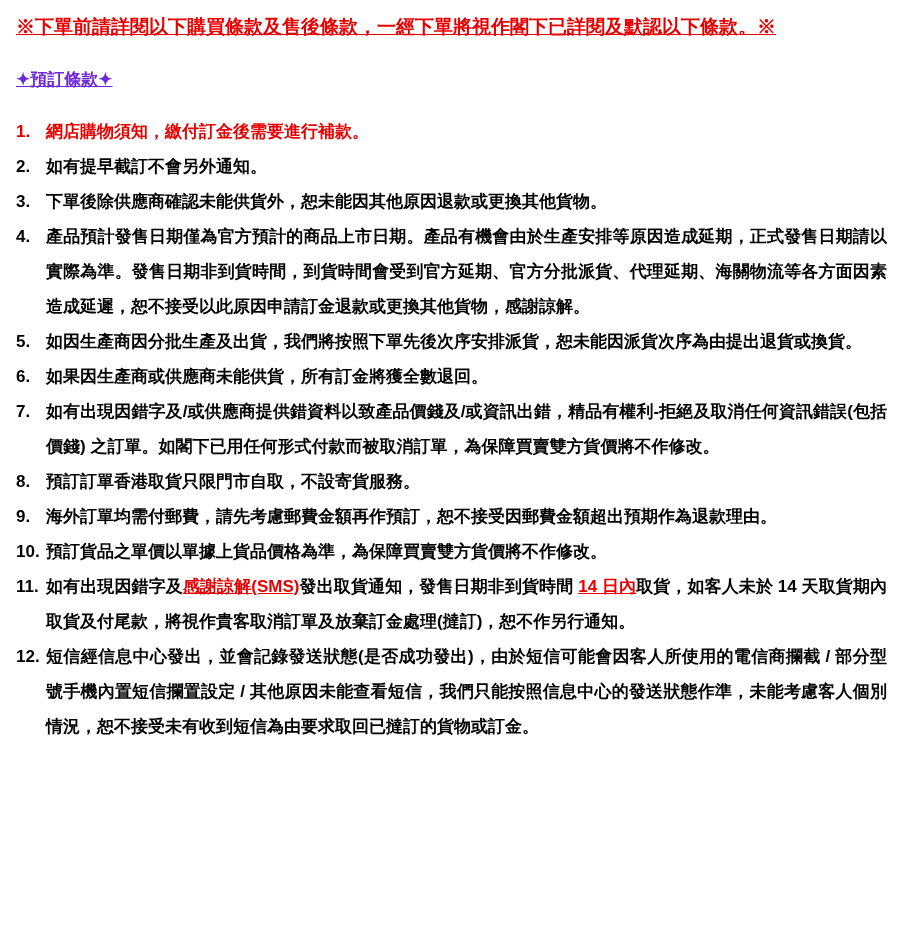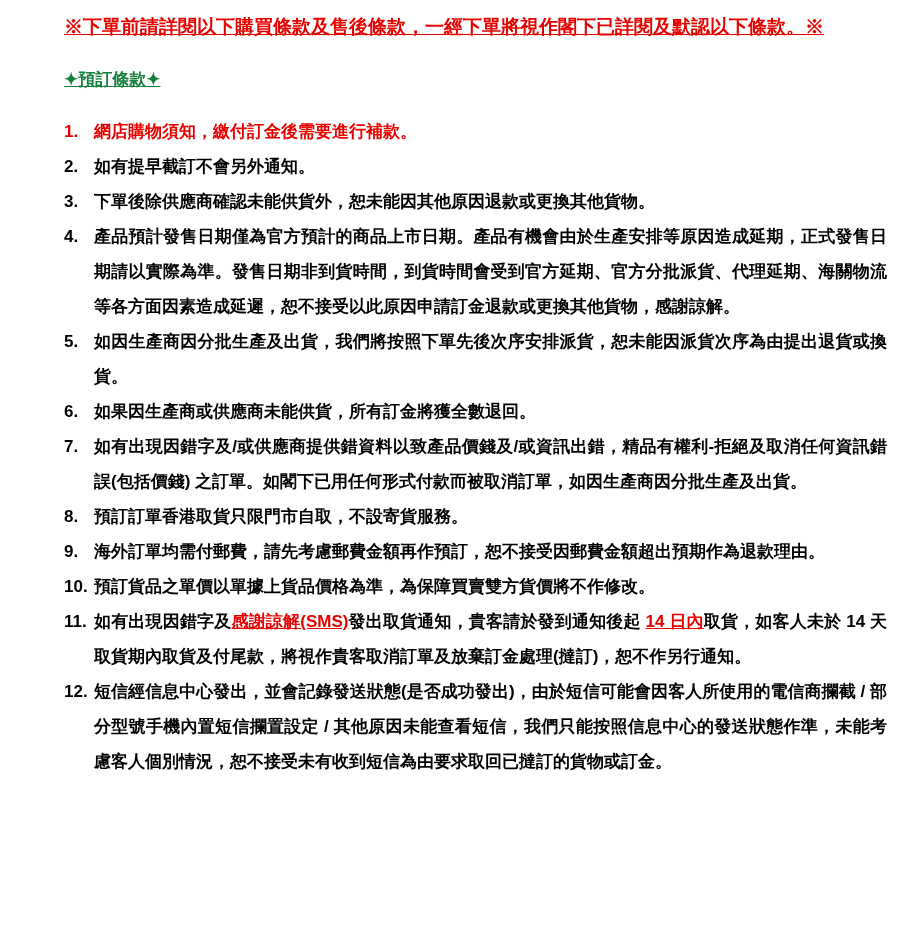--- a/index.html
+++ b/index.html
@@ -15,35 +15,34 @@
     width:913px;
     min-height:948px;
     box-sizing:border-box;
     font-family:"Liberation Sans", sans-serif;
     font-weight:bold;
     color:#000;
   }
   .page{
     padding:10px 26px 14px 16px;
     box-sizing:border-box;
-    margin-left:48px;
   }
   .main-title{
     margin:4px 0 0 0;
     font-size:19px;
     line-height:26px;
     color:var(--red);
     text-decoration:underline;
     font-weight:bold;
   }
   .section-title{
     margin:28px 0 0 0;
     font-size:17px;
     line-height:24px;
-    color:#15803d;
+    color:#6d28d9;
     text-decoration:underline;
     font-weight:bold;
   }
   .terms{
     margin-top:22px;
   }
   .term{
     display:flex;
     align-items:flex-start;
     font-size:17px;
@@ -89,36 +88,36 @@
       <div class="term">
         <span class="term-num">5.</span>
         <span class="term-text"><span>如因生產商因分批生產及出貨，我們將按照下單先後次序安排派貨，恕未能因派貨次序為由提出退貨或換貨。</span></span>
       </div>
       <div class="term">
         <span class="term-num">6.</span>
         <span class="term-text"><span>如果因生產商或供應商未能供貨，所有訂金將獲全數退回。</span></span>
       </div>
       <div class="term">
         <span class="term-num">7.</span>
-        <span class="term-text"><span>如有出現因錯字及/或供應商提供錯資料以致產品價錢及/或資訊出錯，精品有權利-拒絕及取消任何資訊錯誤(包括價錢) 之訂單。如閣下已用任何形式付款而被取消訂單，如因生產商因分批生產及出貨。</span></span>
+        <span class="term-text"><span>如有出現因錯字及/或供應商提供錯資料以致產品價錢及/或資訊出錯，精品有權利-拒絕及取消任何資訊錯誤(包括價錢) 之訂單。如閣下已用任何形式付款而被取消訂單，為保障買賣雙方貨價將不作修改。</span></span>
       </div>
       <div class="term">
         <span class="term-num">8.</span>
         <span class="term-text"><span>預訂訂單香港取貨只限門市自取，不設寄貨服務。</span></span>
       </div>
       <div class="term">
         <span class="term-num">9.</span>
         <span class="term-text"><span>海外訂單均需付郵費，請先考慮郵費金額再作預訂，恕不接受因郵費金額超出預期作為退款理由。</span></span>
       </div>
       <div class="term">
         <span class="term-num">10.</span>
         <span class="term-text"><span>預訂貨品之單價以單據上貨品價格為準，為保障買賣雙方貨價將不作修改。</span></span>
       </div>
       <div class="term">
         <span class="term-num">11.</span>
-        <span class="term-text"><span>如有出現因錯字及</span><span class="red-u">感謝諒解(SMS)</span><span>發出取貨通知，貴客請於發到通知後起 </span><span class="red-u">14 日內</span><span>取貨，如客人未於 14 天取貨期內取貨及付尾款，將視作貴客取消訂單及放棄訂金處理(撻訂)，恕不作另行通知。</span></span>
+        <span class="term-text"><span>如有出現因錯字及</span><span class="red-u">感謝諒解(SMS)</span><span>發出取貨通知，發售日期非到貨時間 </span><span class="red-u">14 日內</span><span>取貨，如客人未於 14 天取貨期內取貨及付尾款，將視作貴客取消訂單及放棄訂金處理(撻訂)，恕不作另行通知。</span></span>
       </div>
       <div class="term">
         <span class="term-num">12.</span>
         <span class="term-text"><span>短信經信息中心發出，並會記錄發送狀態(是否成功發出)，由於短信可能會因客人所使用的電信商攔截 / 部分型號手機內置短信攔置設定 / 其他原因未能查看短信，我們只能按照信息中心的發送狀態作準，未能考慮客人個別情況，恕不接受未有收到短信為由要求取回已撻訂的貨物或訂金。</span></span>
       </div>
     </div>
 </div>
 
 </body></html>

